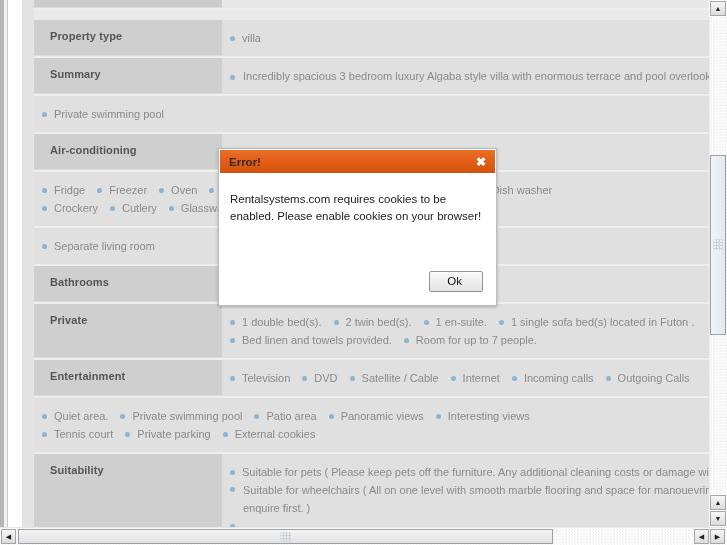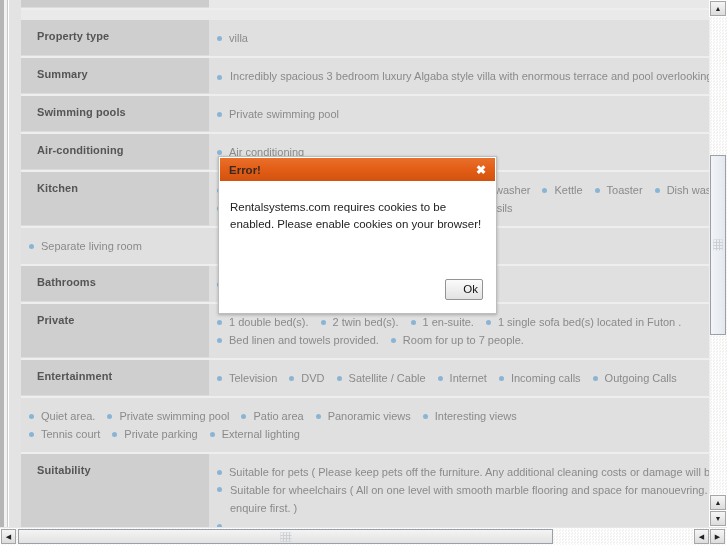--- a/index.html
+++ b/index.html
@@ -39,21 +39,21 @@
     position: absolute;
     left: 0; top: 0;
     width: 4px;
     height: 528px;
     background: #b5b5b5;
   }
 
   
   #content {
     position: absolute;
-    left: 9px;
+    left: 22px;
     top: 0;
     width: 700px;
     height: 528px;
     overflow: hidden;
     background: #e3e3e3;
   }
 
   
   #table {
     position: absolute;
@@ -118,21 +118,21 @@
     display: block;
     white-space: normal;
   }
 
   .flowline { display: block; white-space: nowrap; }
 
   
   #dialog {
     position: absolute;
     left: 218px;
-    top: 156px;
+    top: 148px;
     width: 277px;
     background: #ffffff;
     border: 1px solid #bdbdbd;
     box-shadow: 0 1px 3px rgba(0,0,0,.25);
     z-index: 50;
   }
   #dialog .titlebar {
     height: 25px;
     background: linear-gradient(to bottom, #e8702a 0%, #e35d16 50%, #d2530e 100%);
     border: 1px solid #ffffff;
@@ -163,21 +163,21 @@
     min-height: 74px;
     margin-top: 8px;
   }
   #dialog .footer {
     padding: 0 13px 13px 13px;
     text-align: right;
   }
   #dialog .okbtn {
     display: inline-block;
     min-width: 24px;
-    padding: 3px 4px 4px 8px;
+    padding: 3px 20px 4px 8px;
     font-size: 11.5px;
     color: #111111;
     background: linear-gradient(to bottom, #fbfbfb, #e2e2e2);
     border: 1px solid #949494;
     border-radius: 2px;
     cursor: pointer;
   }
 
   
   .sb-btn {
@@ -289,35 +289,33 @@
 
       <div class="row">
         <div class="label">Summary</div>
         <div class="value" style="white-space:normal;max-width:700px;">
           <span class="bullet" style="float:left;margin-top:9px;"></span>
           <span class="para" style="margin-left:13px;">Incredibly spacious 3 bedroom luxury Algaba style villa with enormous terrace and pool overlooking the golf. Excellent privacy.</span>
         </div>
       </div>
 
       <div class="row">
-        <div class="label">Swimming pools</div>
         <div class="value">
           <span class="chip"><span class="bullet"></span><span>Private swimming pool</span></span>
         </div>
       </div>
 
       <div class="row">
         <div class="label">Air-conditioning</div>
         <div class="value">
           <span class="chip"><span class="bullet"></span><span>Air conditioning</span></span>
         </div>
       </div>
 
       <div class="row">
-        <div class="label">Kitchen</div>
         <div class="value">
           <span class="flowline">
             <span class="chip"><span class="bullet"></span><span>Fridge</span></span><span class="chip"><span class="bullet"></span><span>Freezer</span></span><span class="chip"><span class="bullet"></span><span>Oven</span></span><span class="chip"><span class="bullet"></span><span>Microwave</span></span><span class="chip"><span class="bullet"></span><span>Dishwasher</span></span><span class="chip"><span class="bullet"></span><span>Kettle</span></span><span class="chip"><span class="bullet"></span><span>Toaster</span></span><span class="chip"><span class="bullet"></span><span>Dish washer</span></span>
           </span>
           <span class="flowline">
             <span class="chip"><span class="bullet"></span><span>Crockery</span></span><span class="chip"><span class="bullet"></span><span>Cutlery</span></span><span class="chip"><span class="bullet"></span><span>Glassware</span></span><span class="chip"><span class="bullet"></span><span>Cooking utensils</span></span>
           </span>
         </div>
       </div>
 
@@ -352,21 +350,21 @@
           <span class="chip"><span class="bullet"></span><span>Television</span></span><span class="chip"><span class="bullet"></span><span>DVD</span></span><span class="chip"><span class="bullet"></span><span>Satellite / Cable</span></span><span class="chip"><span class="bullet"></span><span>Internet</span></span><span class="chip"><span class="bullet"></span><span>Incoming calls</span></span><span class="chip"><span class="bullet"></span><span>Outgoing Calls</span></span>
         </div>
       </div>
 
       <div class="row">
         <div class="value">
           <span class="flowline">
             <span class="chip"><span class="bullet"></span><span>Quiet area.</span></span><span class="chip"><span class="bullet"></span><span>Private swimming pool</span></span><span class="chip"><span class="bullet"></span><span>Patio area</span></span><span class="chip"><span class="bullet"></span><span>Panoramic views</span></span><span class="chip"><span class="bullet"></span><span>Interesting views</span></span>
           </span>
           <span class="flowline">
-            <span class="chip"><span class="bullet"></span><span>Tennis court</span></span><span class="chip"><span class="bullet"></span><span>Private parking</span></span><span class="chip"><span class="bullet"></span><span>External lighting</span></span>
+            <span class="chip"><span class="bullet"></span><span>Tennis court</span></span><span class="chip"><span class="bullet"></span><span>Private parking</span></span><span class="chip"><span class="bullet"></span><span>External cookies</span></span>
           </span>
         </div>
       </div>
 
       <div class="row">
         <div class="label">Suitability</div>
         <div class="value" style="white-space:nowrap;">
           <span class="flowline"><span class="bullet"></span><span>Suitable for pets ( Please keep pets off the furniture. Any additional cleaning costs or damage will be charged. )</span></span>
           <span class="flowline" style="white-space:normal;max-width:690px;">
               <span class="bullet" style="float:left;margin-top:7px;"></span>

